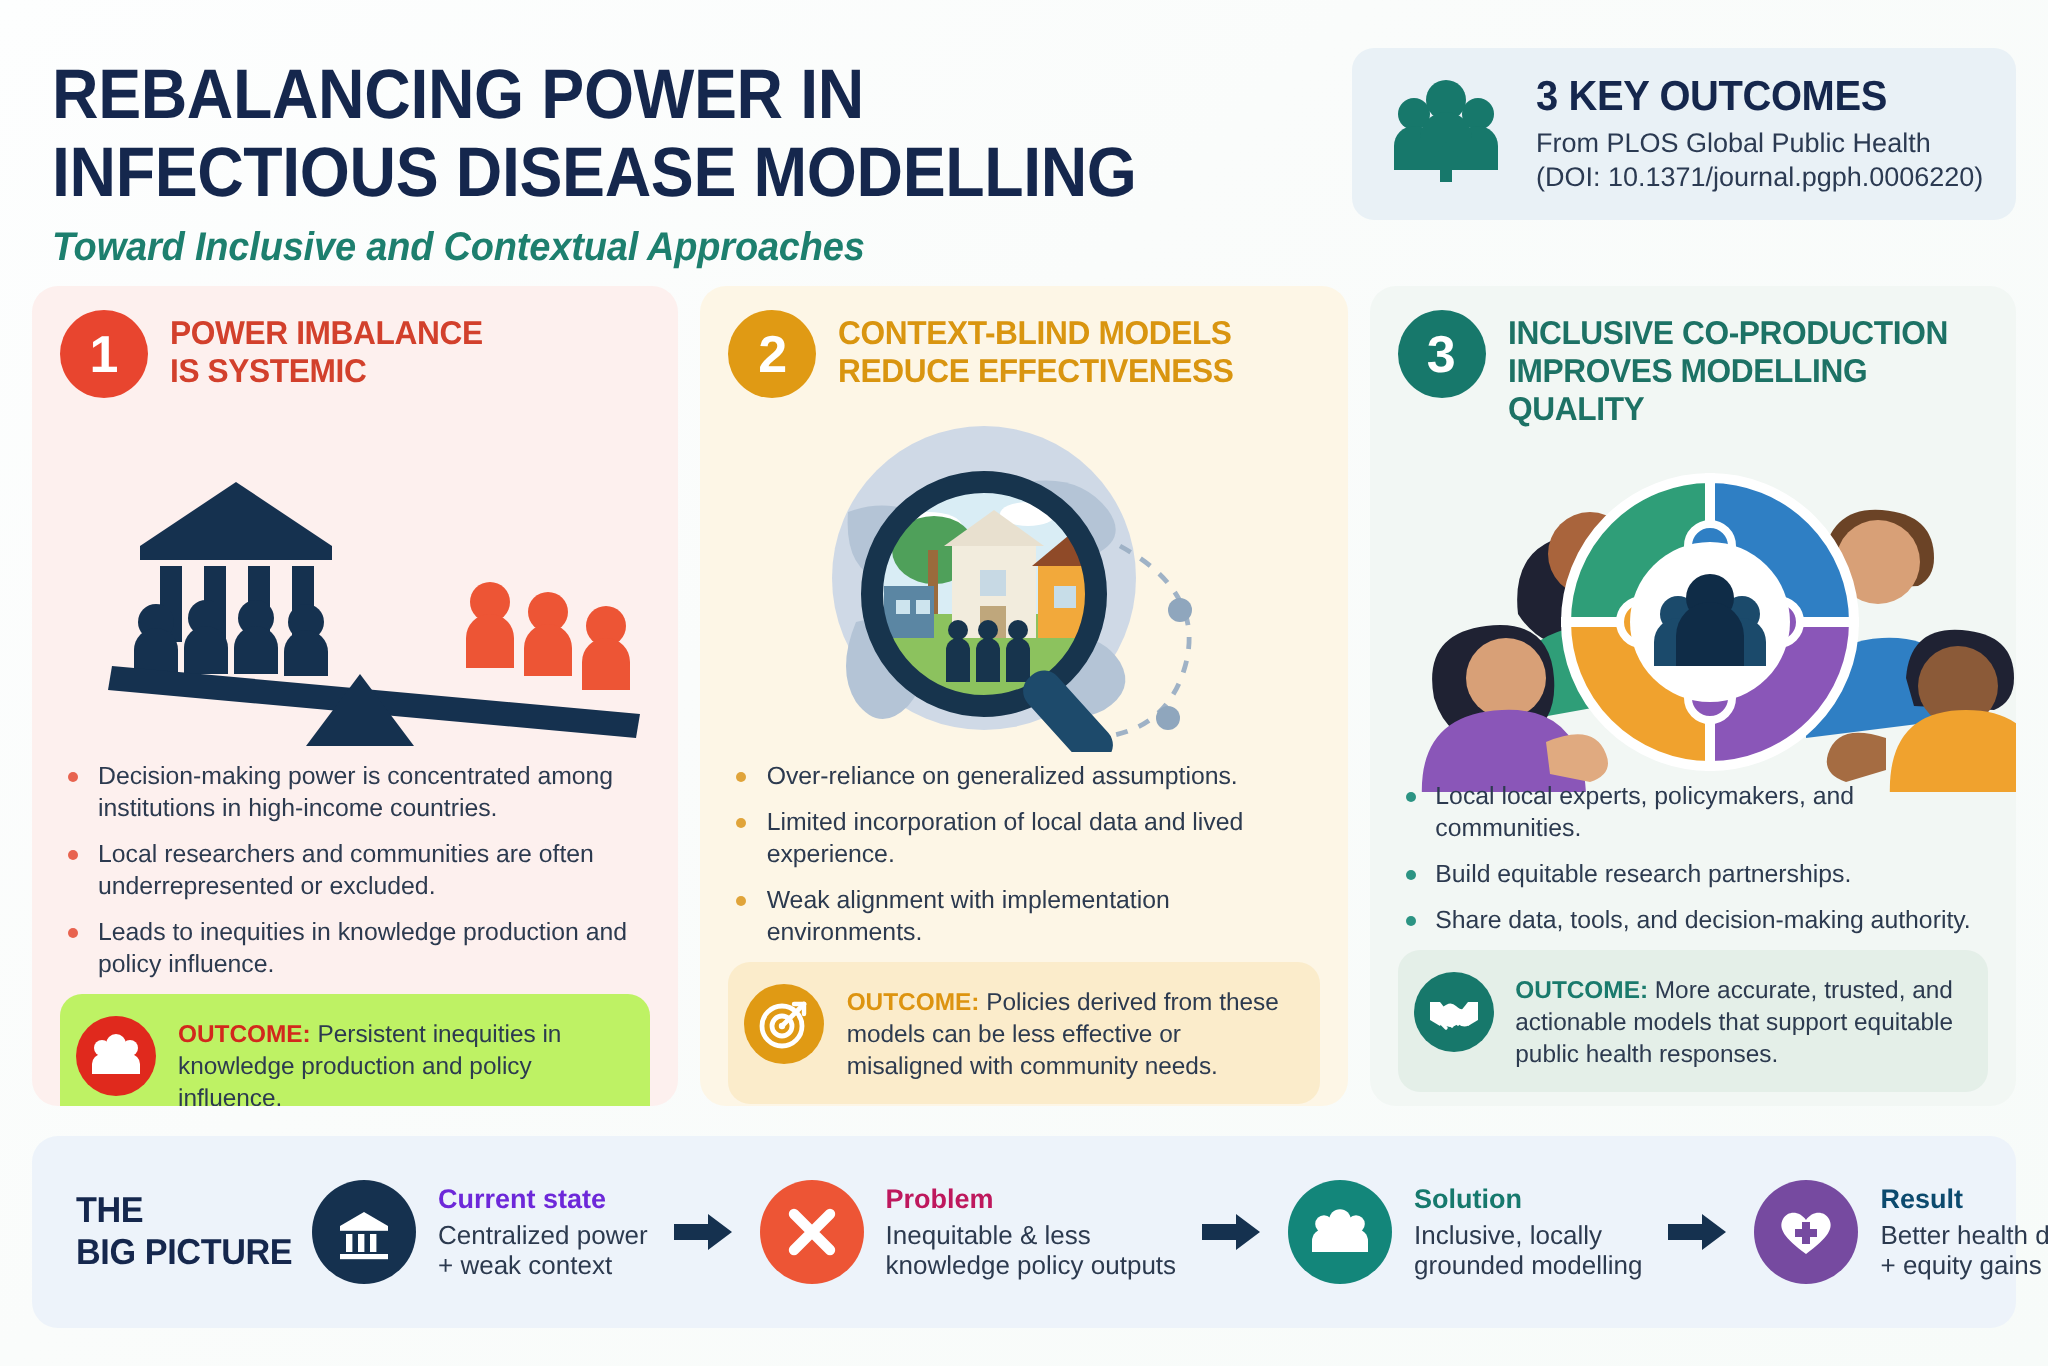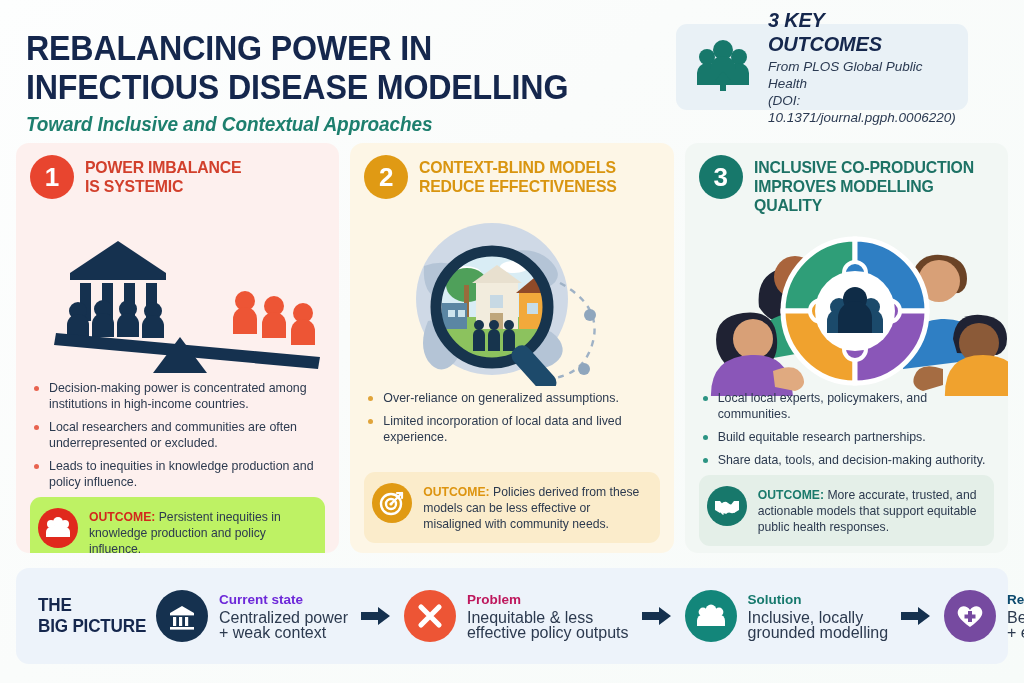--- a/index.html
+++ b/index.html
@@ -23,25 +23,24 @@
   }
   .title-line{display:block;}
   .subtitle{
     margin-top:7px;font-size:20px;font-style:italic;font-weight:bold;
     color:#1d7f6e;letter-spacing:-0.1px;
     transform:scaleX(0.95);transform-origin:left center;
   }
 
   
   .keybox{
-    position:absolute;left:676px;top:24px;width:292px;height:86px;
+    position:absolute;left:676px;top:24px;width:332px;height:86px;
     background:#e9f1f6;border-radius:11px;
     display:flex;align-items:center;gap:14px;padding:0 16px;
     box-sizing:border-box;
-    font-style:italic;
   }
   .keybox .kb-text{flex:1;min-width:0;}
   .kb-title{font-size:21px;font-weight:bold;color:#15274d;letter-spacing:-0.2px;
             transform:scaleX(0.95);transform-origin:left center;}
   .kb-sub{font-size:13.5px;color:#2b3a52;line-height:17px;margin-top:2px;}
 
   
   .cards{position:absolute;left:16px;top:143px;width:992px;height:410px;
          display:flex;gap:11px;}
   .card{
@@ -112,21 +111,21 @@
   .bp-title{
     font-size:18px;font-weight:bold;line-height:21px;color:#15274d;
     width:118px;flex:0 0 118px;letter-spacing:-0.2px;
     transform:scaleX(0.95);transform-origin:left center;
   }
   .bp-step{display:flex;align-items:center;gap:11px;flex:0 0 auto;}
   .bp-circle{width:52px;height:52px;border-radius:50%;flex:0 0 52px;
              display:flex;align-items:center;justify-content:center;}
   .bp-labels{line-height:15px;}
   .bp-h{font-size:13.5px;font-weight:bold;margin-bottom:3px;}
-  .bp-d{font-size:16px;color:#2c3a4f;line-height:15px;}
+  .bp-d{font-size:13px;color:#2c3a4f;line-height:15px;}
   .bp-arrow{flex:0 0 auto;margin:0 13px;display:flex;align-items:center;}
   .bp-spacer{flex:1 1 auto;}
 </style>
 </head>
 <body>
 
 <div class="page">
 
   <div class="header">
     <div class="title">
@@ -274,20 +273,21 @@
             <circle cx="145" cy="114" r="5" fill="#17344d"></circle>
               <path d="M139 140 V124 a6 6 0 0 1 12 0 V140 Z" fill="#17344d"></path>
           </g>
           <circle cx="128" cy="96" r="56" fill="none" stroke="#17344d" stroke-width="11"></circle>
           <rect x="160" y="130" width="20" height="56" rx="9" fill="#1d4a6b" transform="rotate(-42 170 158)"></rect>
         </svg>
       </div>
       <ul class="bullets">
         <li>Over-reliance on generalized assumptions.</li>
         <li>Limited incorporation of local data and lived experience.</li>
+        <li>Weak alignment with implementation environments.</li>
       </ul>
       <div class="outcome">
         <div class="oc-icon">
           <svg width="26" height="26" viewBox="0 0 26 26">
             <circle cx="12" cy="14" r="10" fill="none" stroke="#fff" stroke-width="2.4"></circle>
             <circle cx="12" cy="14" r="5" fill="none" stroke="#fff" stroke-width="2.4"></circle>
             <circle cx="12" cy="14" r="1.6" fill="#fff"></circle>
             <path d="M12 14 L23 3" stroke="#fff" stroke-width="2.4" stroke-linecap="round"></path>
             <path d="M18 3 L23 3 L23 8" fill="none" stroke="#fff" stroke-width="2.2" stroke-linecap="round" stroke-linejoin="round"></path>
           </svg>
@@ -409,21 +409,21 @@
 
     <div class="bp-step">
       <div class="bp-circle" style="background:#ed5535">
         <svg width="26" height="26" viewBox="0 0 26 26">
             <path d="M4 4 L22 22 M22 4 L4 22" stroke="#fff" stroke-width="5.2" stroke-linecap="round"></path>
           </svg>
       </div>
       <div class="bp-labels">
         <div class="bp-h" style="color:#be185d">Problem</div>
         <div class="bp-d">Inequitable &amp; less</div>
-        <div class="bp-d">effective policy outputs</div>
+        <div class="bp-d">knowledge policy outputs</div>
       </div>
     </div>
 
     <div class="bp-arrow">
       <svg width="30" height="20" viewBox="0 0 30 20">
           <path d="M0 6 H17 V1 L29 10 L17 19 V14 H0 Z" fill="#15314f"></path>
         </svg>
     </div>
 
     <div class="bp-step">

